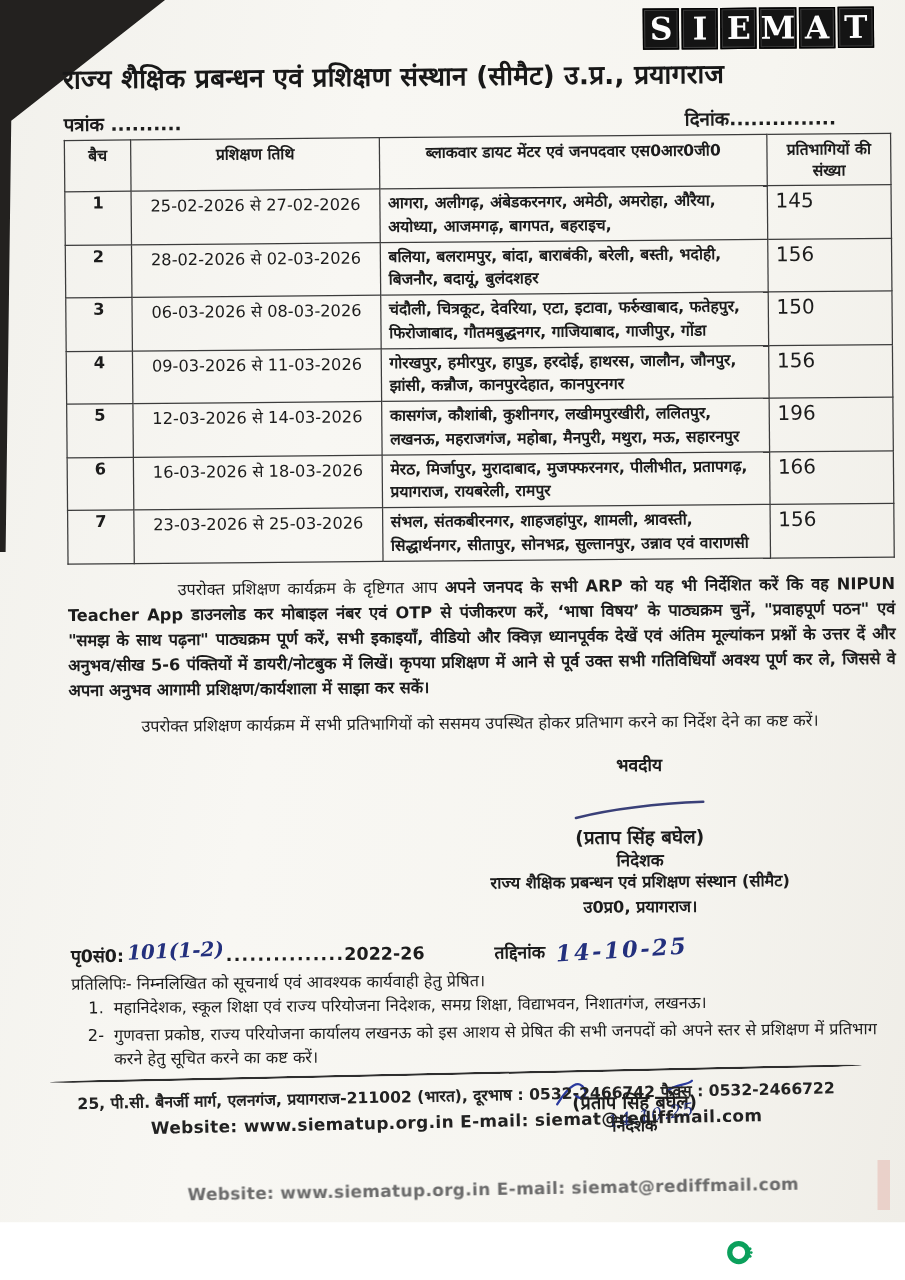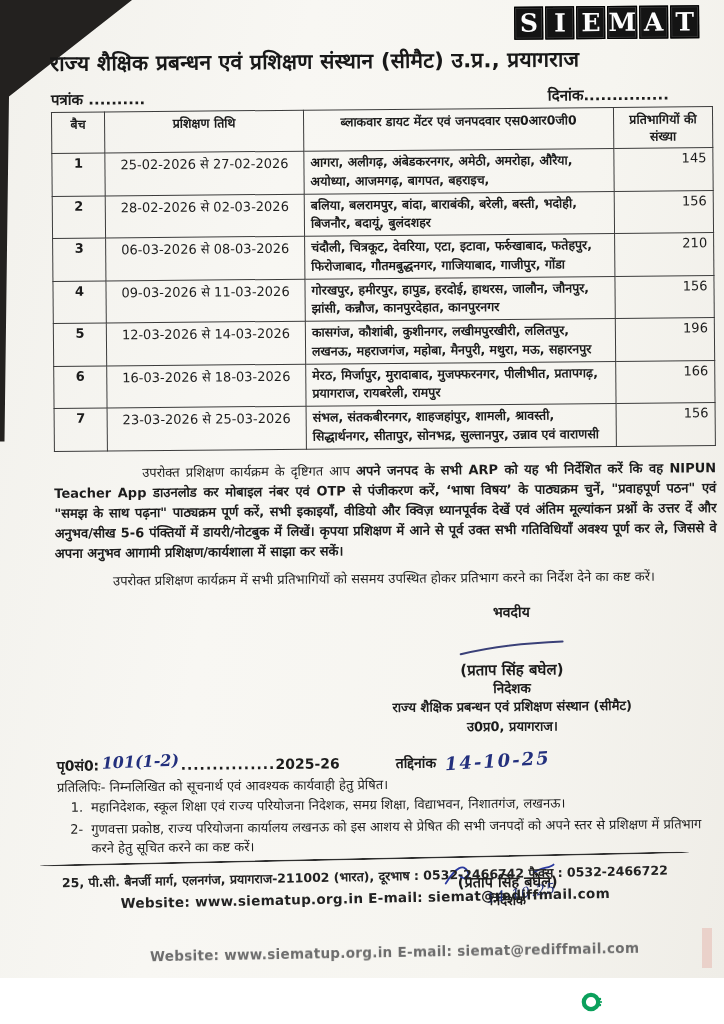--- a/index.html
+++ b/index.html
@@ -21,21 +21,21 @@
   .refdate-row{display:flex;justify-content:space-between;align-items:flex-end;margin-top:12px;
         font-size:15px;font-weight:bold;padding-right:44px;}
 
   
   table.training{width:100%;border-collapse:collapse;margin-top:3px;}
   table.training th,table.training td{border:1.4px solid #3c3c3c;padding:2px 6px;vertical-align:top;}
   table.training th{font-size:12.5px;font-weight:bold;text-align:center;padding:3px 4px;}
   td.c-batch{width:40px;text-align:center;font-weight:bold;font-size:13px;vertical-align:middle;}
   td.c-dates{width:186px;text-align:center;font-size:13px;white-space:nowrap;padding-top:6px;}
   td.c-districts{font-size:12.5px;font-weight:bold;line-height:1.5;}
-  td.c-count{width:86px;text-align:right;font-size:13px;padding-top:4px;}
+  td.c-count{width:86px;text-align:left;font-size:16px;padding-top:4px;}
 
   
   .para{margin-top:12px;font-size:13px;line-height:1.55;text-align:justify;}
   .para.first{text-indent:88px;}
   .bold{font-weight:bold;}
   .para2{margin-top:8px;font-size:13px;text-indent:58px;}
 
   
   .salutation{margin-top:16px;width:300px;margin-left:auto;margin-right:56px;text-align:center;
         font-size:14px;font-weight:bold;}
@@ -119,21 +119,21 @@
         <tr>
           <td class="c-batch">2</td>
           <td class="c-dates">28-02-2026 से 02-03-2026</td>
           <td class="c-districts">बलिया, बलरामपुर, बांदा, बाराबंकी, बरेली, बस्ती, भदोही, बिजनौर, बदायूं, बुलंदशहर</td>
           <td class="c-count">156</td>
         </tr>
         <tr>
           <td class="c-batch">3</td>
           <td class="c-dates">06-03-2026 से 08-03-2026</td>
           <td class="c-districts">चंदौली, चित्रकूट, देवरिया, एटा, इटावा, फर्रुखाबाद, फतेहपुर, फिरोजाबाद, गौतमबुद्धनगर, गाजियाबाद, गाजीपुर, गोंडा</td>
-          <td class="c-count">210</td>
+          <td class="c-count">150</td>
         </tr>
         <tr>
           <td class="c-batch">4</td>
           <td class="c-dates">09-03-2026 से 11-03-2026</td>
           <td class="c-districts">गोरखपुर, हमीरपुर, हापुड, हरदोई, हाथरस, जालौन, जौनपुर, झांसी, कन्नौज, कानपुरदेहात, कानपुरनगर</td>
           <td class="c-count">156</td>
         </tr>
         <tr>
           <td class="c-batch">5</td>
           <td class="c-dates">12-03-2026 से 14-03-2026</td>
@@ -167,21 +167,21 @@
       <div class="sig-name">(प्रताप सिंह बघेल)</div>
       <div class="sig-desig">निदेशक</div>
       <div class="sig-org">राज्य शैक्षिक प्रबन्धन एवं प्रशिक्षण संस्थान (सीमैट)</div>
       <div class="sig-org">उ0प्र0, प्रयागराज।</div>
     </div>
 
     <div class="ref-row">
       <span>पृ0सं0:</span>
       <span class="hand hand-ref">101(1-2)</span>
       <span class="ref-dots">...............</span>
-      <span>2025-26</span>
+      <span>2022-26</span>
       <span style="width:56px;flex:none;"></span>
       <span>तद्दिनांक</span>
       <span class="hand hand-date">14-10-25</span>
     </div>
 
     <div class="copy-head">प्रतिलिपिः- निम्नलिखित को सूचनार्थ एवं आवश्यक कार्यवाही हेतु प्रेषित।</div>
     <div class="copy-list">
       <div class="copy-item">
         <span class="copy-num">1.</span>
         <span>महानिदेशक, स्कूल शिक्षा एवं राज्य परियोजना निदेशक, समग्र शिक्षा, विद्याभवन, निशातगंज, लखनऊ।</span>

